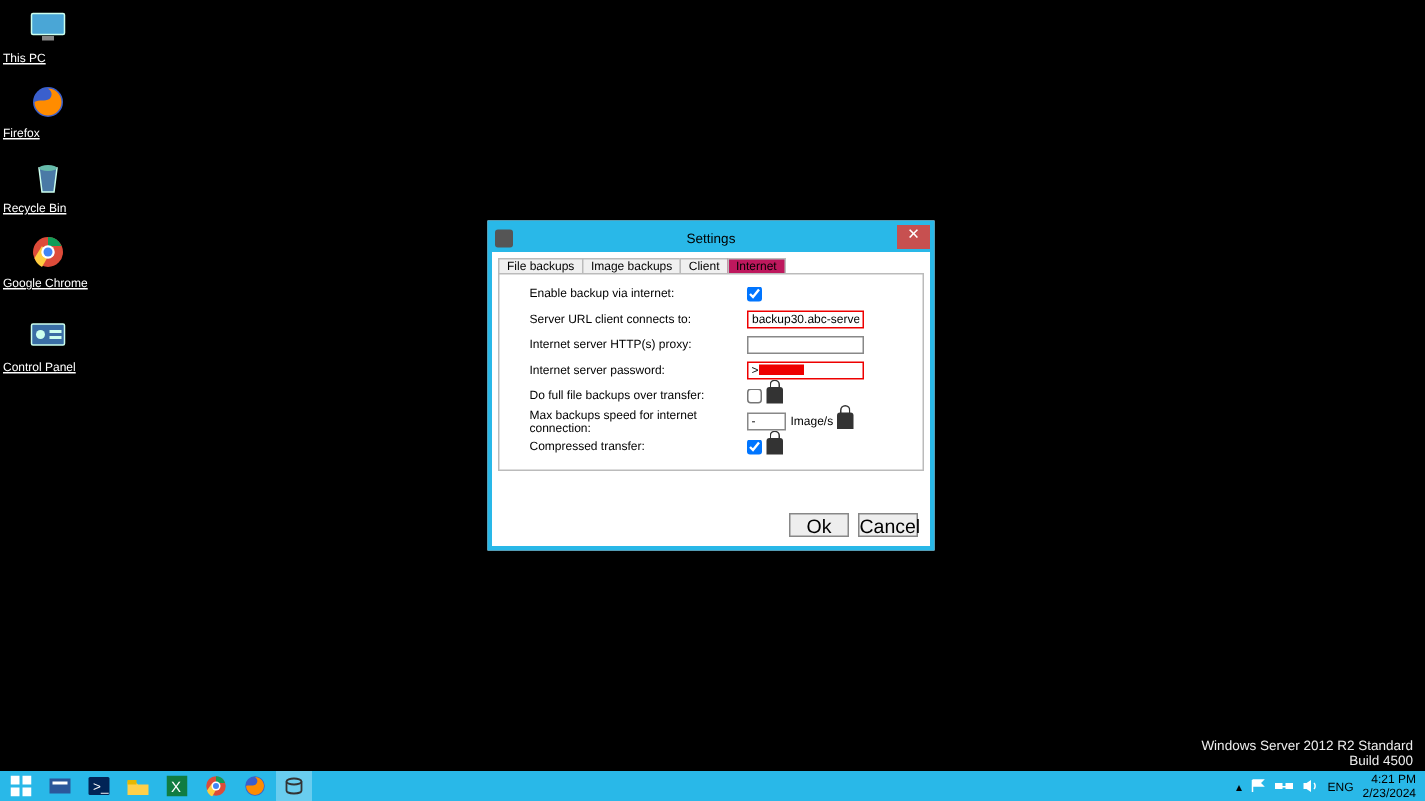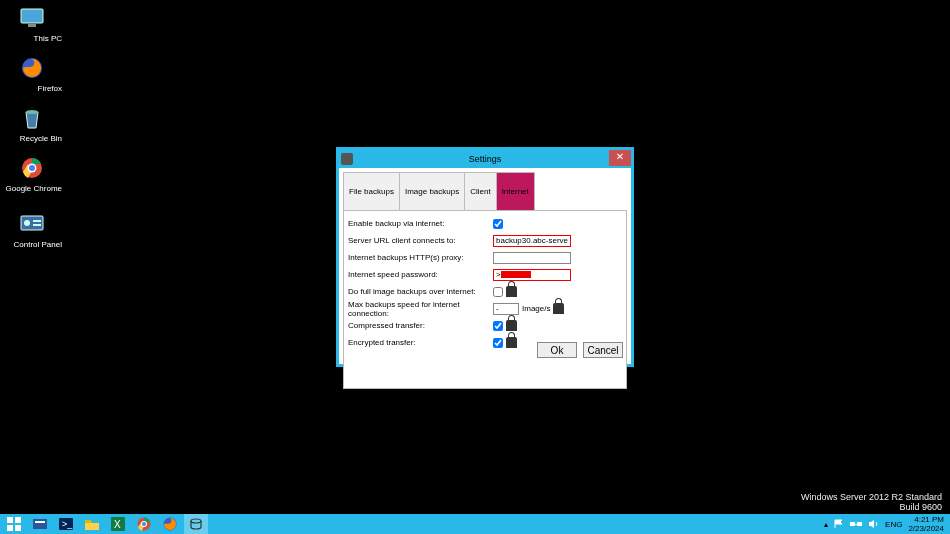--- a/index.html
+++ b/index.html
@@ -1,54 +1,54 @@
 <!DOCTYPE html>
 <html><head>
 <meta charset="utf-8">
 <style>
 * { box-sizing: border-box; margin: 0; padding: 0; font-family: "Segoe UI", Tahoma, sans-serif; }
 html, body { width: 950px; height: 534px; overflow: hidden; background: #000; color: #fff; }
 
 
 .desktop { position: absolute; inset: 0; }
-.dicon { position: absolute; width: 60px; text-align: right; cursor: pointer; }
+.dicon { position: absolute; width: 60px; text-align: left; cursor: pointer; text-decoration: underline; }
 .dicon .ico { width: 28px; height: 28px; margin: 0 auto 2px; display: flex; align-items: center; justify-content: center; }
 .dicon .lbl { font-size: 8px; color: #fff; text-shadow: 0 0 2px #000; }
 
 
 .dialog {
-  position: absolute; left: 336px; top: 147px; width: 298px; height: 220px;
+  position: absolute; left: 325px; top: 147px; width: 298px; height: 220px;
   background: #fff; border: 3px solid #29b8e8; box-shadow: 0 0 8px rgba(0,0,0,.4);
   color: #000;
 }
 .titlebar { height: 18px; background: #29b8e8; display: flex; align-items: center; position: relative; }
 .titlebar .appicon { width: 12px; height: 12px; margin-left: 2px; background: #555; border-radius: 2px; }
 .titlebar .title { position: absolute; left: 0; right: 0; text-align: center; font-size: 9px; color: #000; }
 .titlebar .closebtn { position: absolute; right: 0; top: 0; width: 22px; height: 16px; background: #c75050; color: #fff; font-size: 10px; text-align: center; line-height: 14px; cursor: pointer; }
 
 .tabs { margin: 4px 4px 0 4px; display: flex; font-size: 8px; }
-.tab { border: 1px solid #bbb; border-bottom: none; padding: 14px 5px; background: #f0f0f0; cursor: pointer; margin-right: -1px; }
+.tab { border: 1px solid #bbb; border-bottom: none; padding: 0 5px; background: #f0f0f0; cursor: pointer; margin-right: -1px; }
 .tab.active { background: #be185d; position: relative; z-index: 2; }
-.tabpanel { border: 1px solid #bbb; margin: 0 4px 4px 4px; padding: 4px 6px 8px 4px; font-size: 8px; background: #fff; height: 179px; }
+.tabpanel { border: 1px solid #bbb; margin: 0 4px 4px 4px; padding: 4px 6px 8px 20px; font-size: 8px; background: #fff; height: 132px; }
 
 .row { display: flex; align-items: center; height: 17px; }
 .row .rlabel { width: 145px; }
 .row .rctrl { display: flex; align-items: center; gap: 3px; }
 .txt { height: 12px; width: 78px; border: 1px solid #888; font-size: 8px; padding: 0 2px; }
 .chk { width: 10px; height: 10px; }
 .lockicon { width: 11px; height: 11px; background: #333; border-radius: 2px 2px 0 0; position: relative; }
 .lockicon::before { content: ""; position: absolute; top: -5px; left: 2px; width: 5px; height: 5px; border: 1.5px solid #333; border-bottom: none; border-radius: 5px 5px 0 0; }
 .unit { font-size: 8px; }
 
 
 .hi-red { border: 1.5px solid #e00 !important; }
 .redbar { display:inline-block; vertical-align:middle; height:7px; width:30px; background:#e00; }
 
 .btnrow { position: absolute; right: 8px; bottom: 6px; display: flex; gap: 6px; }
-.btn { width: 40px; height: 16px; font-size: 10px; border: 1px solid #888; background: #eee; cursor: pointer; }
+.btn { width: 40px; height: 16px; font-size: 13px; border: 1px solid #888; background: #eee; cursor: pointer; }
 
 
 .watermark { position: absolute; right: 8px; bottom: 22px; text-align: right; font-size: 9px; color: #eee; margin-left: 15px; }
 
 
 .taskbar { position: absolute; left: 0; right: 0; bottom: 0; height: 20px; background: #29b8e8; display: flex; align-items: center; }
 .taskbar .tb-left { display: flex; align-items: center; gap: 2px; padding-left: 2px; }
 .tb-btn { width: 24px; height: 20px; display: flex; align-items: center; justify-content: center; cursor: pointer; }
 .tb-btn.active { background: rgba(255,255,255,.3); }
 .taskbar .tb-right { margin-left: auto; display: flex; align-items: center; gap: 6px; padding-right: 6px; font-size: 8px; color: #000; }
@@ -135,74 +135,67 @@
         <input type="checkbox" class="chk hi-red" checked="" style="">
       </div>
     </div>
     <div class="row">
       <div class="rlabel">Server URL client connects to:</div>
       <div class="rctrl">
         <input class="txt hi-red" value="backup30.abc-server.com" style="">
       </div>
     </div>
     <div class="row">
-      <div class="rlabel">Internet backups HTTP(s) proxy:</div>
+      <div class="rlabel">Internet server HTTP(s) proxy:</div>
       <div class="rctrl">
         <input class="txt" value="" style="">
       </div>
     </div>
     <div class="row">
-      <div class="rlabel">Internet speed password:</div>
+      <div class="rlabel">Internet server password:</div>
       <div class="rctrl">
         <span class="txt hi-red" style="display:inline-flex;align-items:center;padding-left:2px;">
             <span style="font-size:8px;">&gt;</span>
             <span class="redbar"></span>
           </span>
       </div>
     </div>
     <div class="row">
-      <div class="rlabel">Do full image backups over internet:</div>
+      <div class="rlabel">Do full file backups over transfer:</div>
       <div class="rctrl">
         <input type="checkbox" class="chk" style="">
         <span class="lockicon"></span>
       </div>
     </div>
     <div class="row">
       <div class="rlabel">Max backups speed for internet connection:</div>
       <div class="rctrl">
         <input class="txt" style="width: 26px;" value="-">
         <span class="unit">Image/s</span>
         <span class="lockicon"></span>
       </div>
     </div>
     <div class="row">
       <div class="rlabel">Compressed transfer:</div>
       <div class="rctrl">
         <input type="checkbox" class="chk" checked="" style="">
         <span class="lockicon"></span>
       </div>
     </div>
-    <div class="row">
-      <div class="rlabel">Encrypted transfer:</div>
-      <div class="rctrl">
-        <input type="checkbox" class="chk" checked="" style="">
-        <span class="lockicon"></span>
-      </div>
-    </div>
   </div>
 
   <div class="btnrow">
     <button class="btn">Ok</button>
     <button class="btn">Cancel</button>
   </div>
 </div>
 
 <div class="watermark">
   <div>Windows Server 2012 R2 Standard</div>
-  <div>Build 9600</div>
+  <div>Build 4500</div>
 </div>
 
 <div class="taskbar">
   <div class="tb-left">
     <div class="tb-btn">
       <svg width="14" height="14">
           <rect x="0" y="0" width="6" height="6" fill="#fff"></rect>
           <rect x="8" y="0" width="6" height="6" fill="#fff"></rect>
           <rect x="0" y="8" width="6" height="6" fill="#fff"></rect>
           <rect x="8" y="8" width="6" height="6" fill="#fff"></rect>

